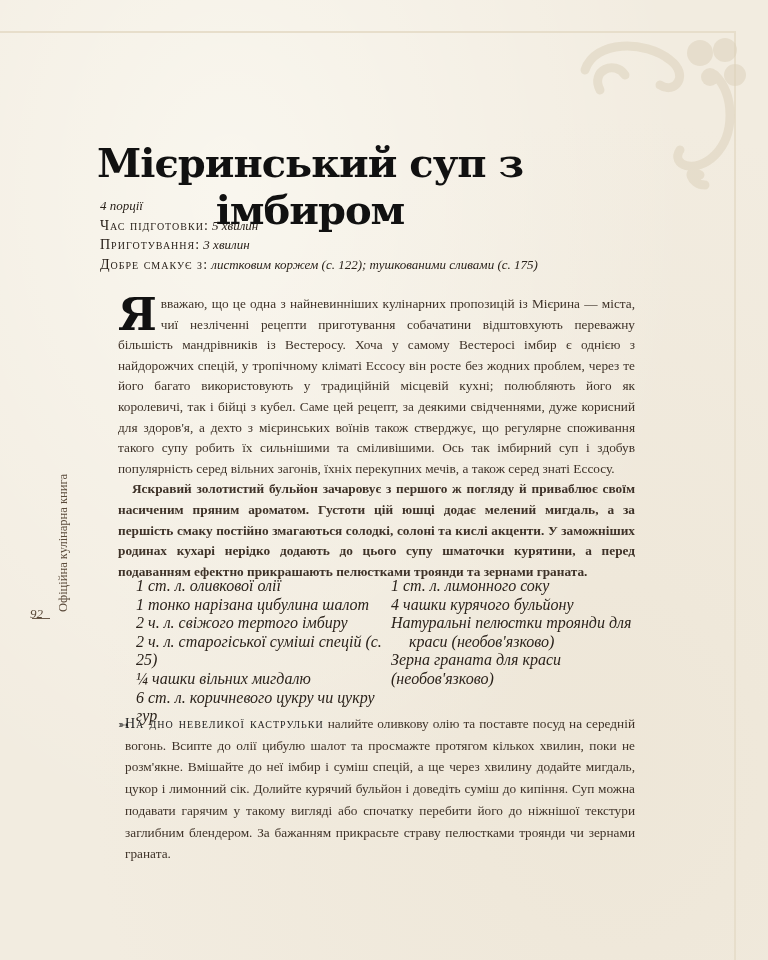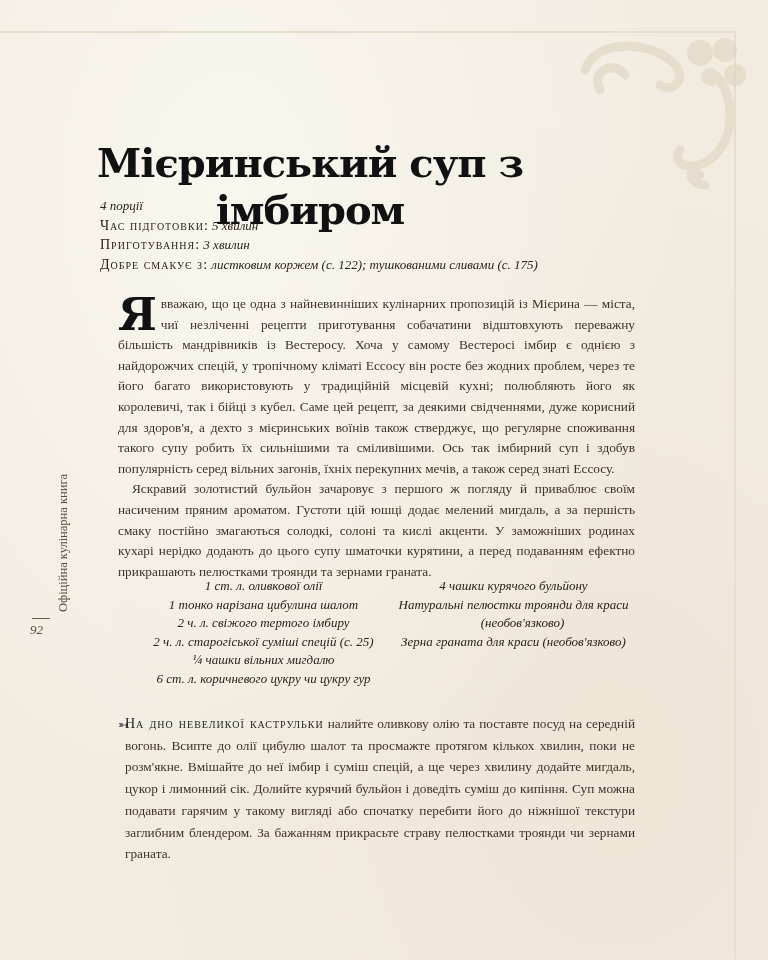--- a/index.html
+++ b/index.html
@@ -31,52 +31,51 @@
     .meta { position: absolute; left: 100px; width: 568px; top: 196px; font-size: 13px; line-height: 19.5px; color: #2a221b; }
     .meta .lab { font-variant: small-caps; letter-spacing: 1px; font-size: 14px; }
     .meta .it { font-style: italic; }
 
     .body-text {
       position: absolute; left: 118px; width: 517px; top: 294px;
       font-size: 13.3px; line-height: 20.6px; text-align: justify;
       color: #3e3228;
     }
     .body-text p { margin: 0; }
-    .body-text p + p { text-indent: 14px; }
+    .body-text p + p { text-indent: 14px; font-weight: bold; }
     .dropcap {
       float: left; font-family: "DejaVu Serif", serif; font-weight: bold;
       font-size: 44px; line-height: 38px; margin: 2px 4px 0 0; color: #111;
     }
 
     .ingredients {
       position: absolute; top: 577px; left: 136px; width: 500px;
-      font-style: italic; font-size: 13px; line-height: 18.6px; color: #2a221b;
+      font-style: italic; font-size: 16px; line-height: 18.6px; color: #2a221b;
       display: flex;
-      text-align: center;
     }
     .ing-col { list-style: none; margin: 0; padding: 0; }
     .ing-col.left { width: 255px; }
     .ing-col.right { width: 245px; }
     .ing-col li.wrap { padding-left: 18px; text-indent: -18px; }
 
     .step {
       position: absolute; left: 118px; width: 517px; top: 713px;
       font-size: 13.3px; line-height: 21.7px; color: #3e3228;
     }
     .step .arrow { position: absolute; left: 0; top: 1px; font-size: 13px; color: #222; }
     .step .txt { margin-left: 7px; text-align: justify; }
     .step .lead { font-variant: small-caps; letter-spacing: 1px; font-size: 14px; color: #222; }
 
     .folio { position: absolute; left: 22px; top: 460px; width: 36px; height: 190px; }
     .folio .book {
       position: absolute; left: 34px; top: 152px; transform-origin: 0 0; transform: rotate(-90deg);
       white-space: nowrap; font-size: 12.5px; color: #5a4a3a;
     }
     .folio .rule { position: absolute; left: 10px; top: 158px; width: 18px; height: 1px; background: #6a5a4a; }
-    .folio .num { position: absolute; left: 8px; top: 162px; font-style: italic; font-size: 13px; color: #5a4a3a; }
+    .folio .num { position: absolute; left: 8px; top: 146px; font-style: italic; font-size: 13px; color: #5a4a3a; }
   </style>
 </head>
 <body>
 
 <div class="page"></div>
 <div class="frame-top"></div>
 <div class="frame-right"></div>
 
 <svg class="ornament" viewBox="0 0 190 180">
   <g fill="none" stroke="#ddd2bc" stroke-width="9" stroke-linecap="round">
@@ -119,20 +118,21 @@
 <div class="ingredients">
   <ul class="ing-col left">
     <li>1 ст. л. оливкової олії</li>
     <li>1 тонко нарізана цибулина шалот</li>
     <li>2 ч. л. свіжого тертого імбиру</li>
     <li>2 ч. л. старогіської суміші спецій (с. 25)</li>
     <li>¼ чашки вільних мигдалю</li>
     <li>6 ст. л. коричневого цукру чи цукру гур</li>
   </ul>
   <ul class="ing-col right">
+    <li>1 ст. л. лимонного соку</li>
     <li>4 чашки курячого бульйону</li>
     <li class="wrap">Натуральні пелюстки троянди для краси (необов'язково)</li>
     <li>Зерна граната для краси (необов'язково)</li>
   </ul>
 </div>
 
 <div class="step">
   <span class="arrow">➳</span>
   <div class="txt"><span class="lead">На дно невеликої каструльки</span><span> налийте оливкову олію та поставте посуд на середній вогонь. Всипте до олії цибулю шалот та просмажте протягом кількох хвилин, поки не розм'якне. Вмішайте до неї імбир і суміш спецій, а ще через хвилину додайте мигдаль, цукор і лимонний сік. Долийте курячий бульйон і доведіть суміш до кипіння. Суп можна подавати гарячим у такому вигляді або спочатку перебити його до ніжнішої текстури заглибним блендером. За бажанням прикрасьте страву пелюстками троянди чи зернами граната.</span></div>
 </div>

